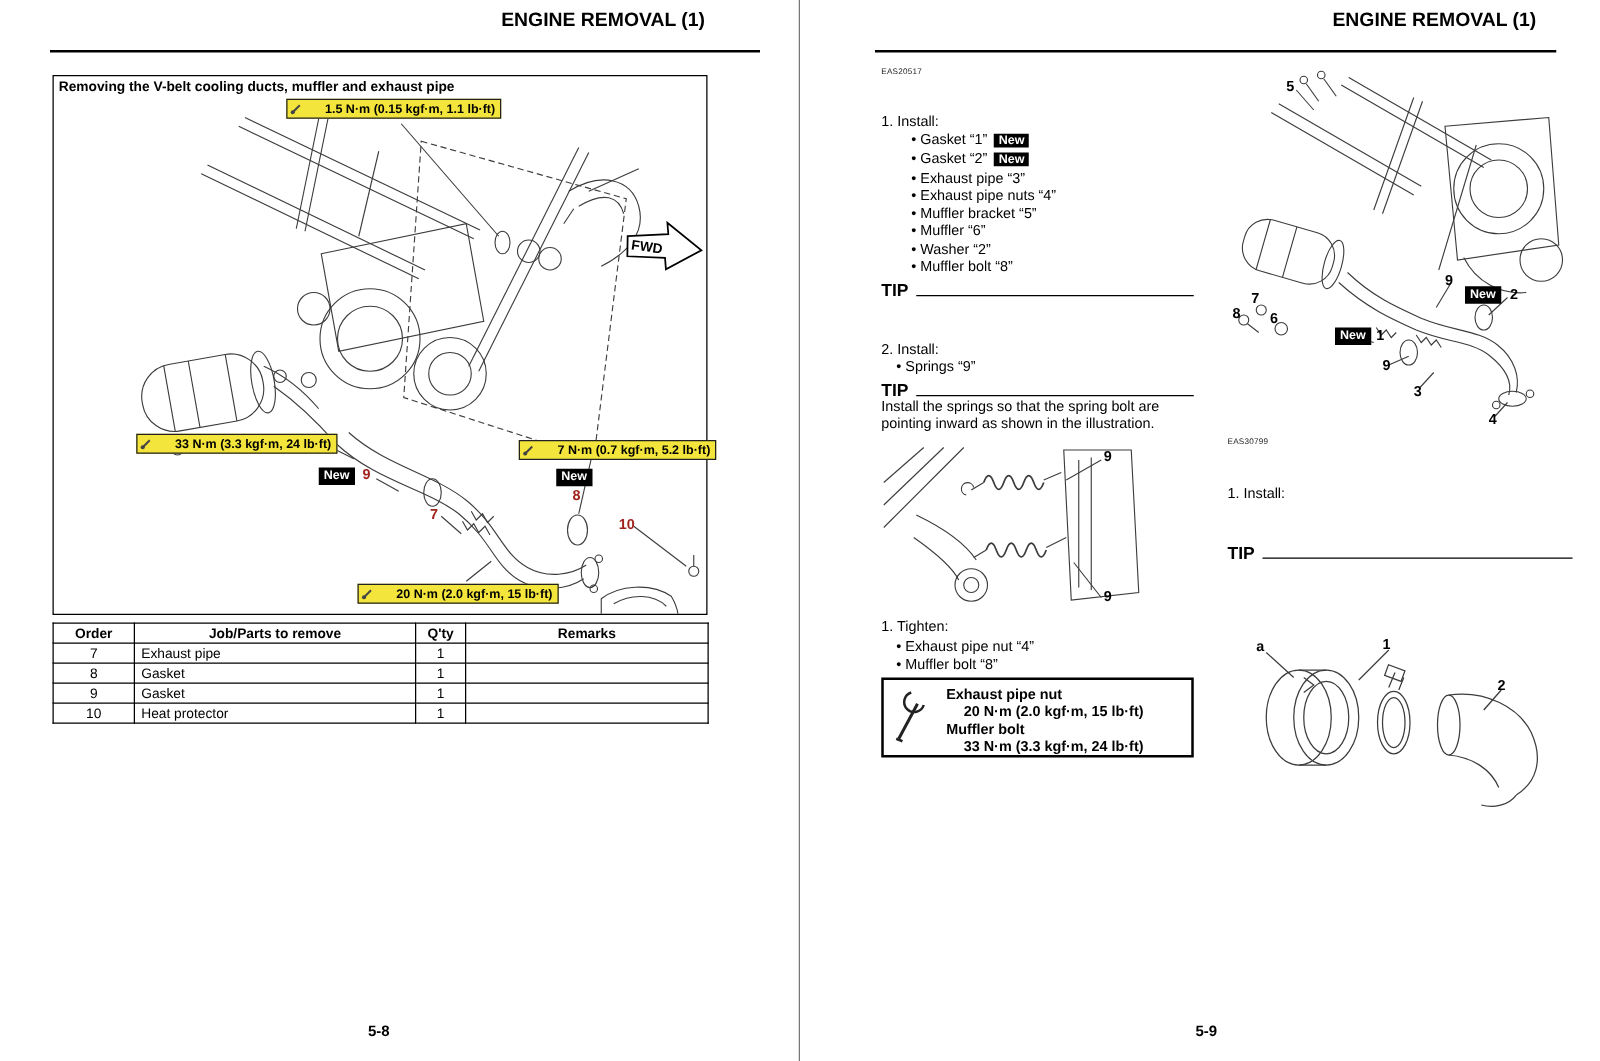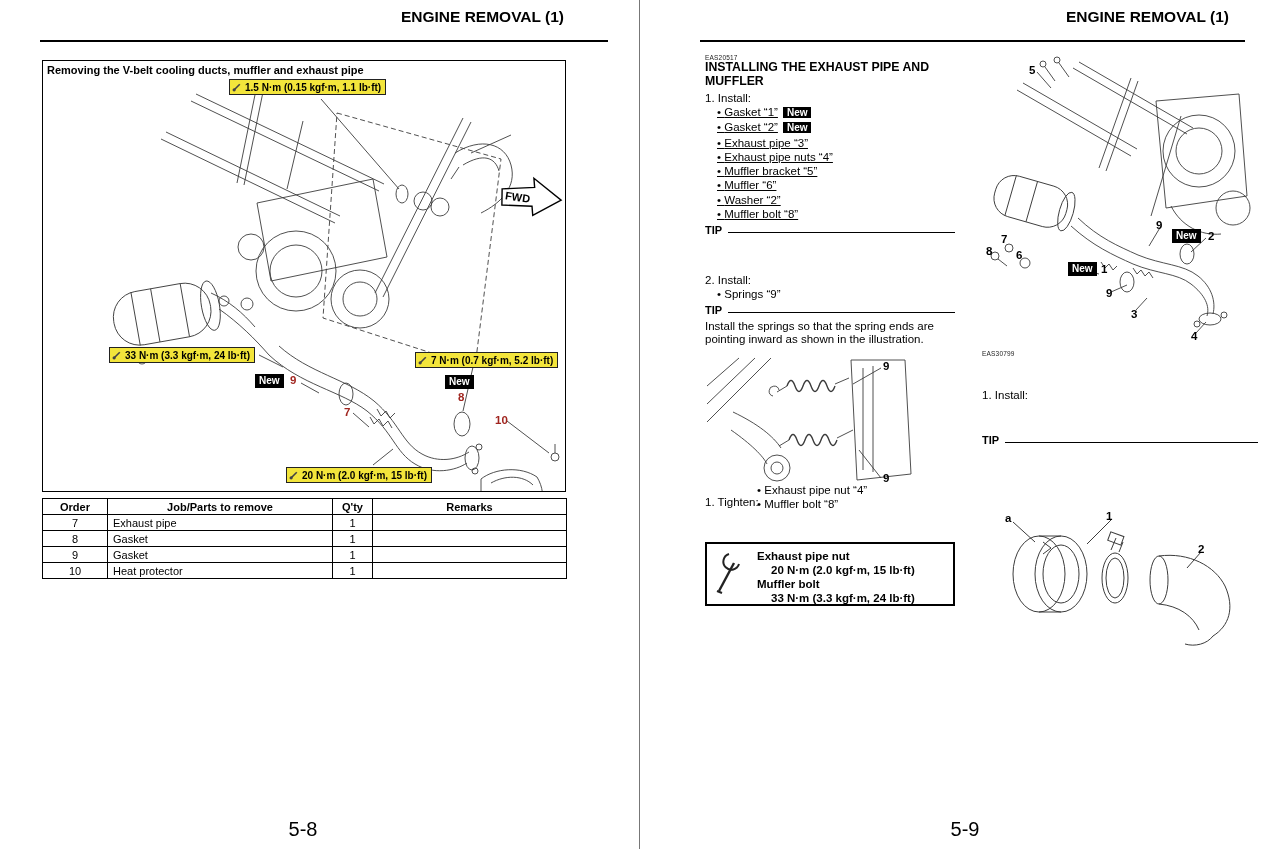--- a/index.html
+++ b/index.html
@@ -2,46 +2,46 @@
 <html><head>
 <meta charset="utf-8">
 <style>
   * { margin:0; padding:0; box-sizing:border-box; }
   html,body { background:#fff; }
   body { width:1280px; height:849px; font-family:"Liberation Sans", sans-serif; color:#000; position:relative; overflow:hidden; }
   .abs { position:absolute; }
   .divider { position:absolute; left:639px; top:0; width:1px; height:849px; background:#777; }
   .page-header { position:absolute; top:8px; font-size:15.5px; font-weight:bold; text-align:right; }
   .hdr-rule { position:absolute; top:40px; height:2px; background:#000; }
-  .footer-num { position:absolute; top:818px; width:70px; text-align:center; font-size:20px; font-weight:normal; }
+  .footer-num { position:absolute; top:818px; width:70px; text-align:center; font-size:12px; font-weight:bold; }
 
   
   .fig-box { position:absolute; left:42px; top:60px; width:524px; height:432px; border:1px solid #000; }
   .fig-title { position:absolute; top:3px; left:4px; font-size:11px; font-weight:bold; }
   .fig-svg { position:absolute; left:0; top:0; width:100%; height:100%; }
-  .torque-label { position:absolute; display:flex; align-items:center; gap:4px; background:#f3e53b; border:1px solid #222; height:16px; padding:0 4px 0 2px; font-size:10px; font-weight:bold; white-space:nowrap; }
+  .torque-label { position:absolute; display:flex; align-items:center; gap:19px; background:#f3e53b; border:1px solid #222; height:16px; padding:0 4px 0 2px; font-size:10px; font-weight:bold; white-space:nowrap; }
   .new-badge { position:absolute; background:#000; color:#fff; font-size:10px; font-weight:bold; line-height:14px; padding:0 4px; }
   .pnum { position:absolute; font-size:11.5px; font-weight:bold; }
   .red { color:#a0251f; }
 
   
   .doc-table { position:absolute; left:42px; top:498px; width:524px; border-collapse:collapse; table-layout:fixed; font-size:11px; }
   .doc-table th, .doc-table td { border:1px solid #000; height:16px; padding:0 5px; overflow:hidden; white-space:nowrap; }
   .doc-table th { font-weight:bold; text-align:center; }
   .td-c { text-align:center; }
   .td-l { text-align:left; }
 
   
   .code { position:absolute; font-size:6.5px; color:#222; letter-spacing:0.2px; }
   .sec-title { position:absolute; font-size:12.3px; font-weight:bold; line-height:13.5px; }
   .step-label { position:absolute; font-size:11.5px; }
   .blist { position:absolute; list-style:none; font-size:11.5px; line-height:14.3px; }
   .blist li::before { content:"\2022\00a0"; }
   .blist li .nb-inline { background:#000; color:#fff; font-size:10px; font-weight:bold; padding:0 4px; margin-left:5px; }
-  .tip-head { position:absolute; display:flex; align-items:flex-end; font-size:11px; font-weight:bold; }
+  .tip-head { position:absolute; display:flex; align-items:flex-end; font-size:14px; font-weight:bold; }
   .tip-rule { flex:1; border-bottom:1px solid #000; margin:0 0 3px 6px; }
   .body-text { position:absolute; font-size:11.5px; line-height:13.2px; }
   .diagram { position:absolute; }
   .diagram svg { position:absolute; left:0; top:0; width:100%; height:100%; }
   .dnum { position:absolute; font-size:11.5px; font-weight:bold; }
 
   
   .torque-box { position:absolute; border:2px solid #000; display:flex; align-items:flex-start; padding:5px 6px; }
   .tool-cell { width:44px; flex:none; }
   .spec-name { font-size:11.5px; font-weight:bold; line-height:14px; }
@@ -205,24 +205,23 @@
 
   <div class="footer-num" style="left:268px;">5-8</div>
 </div>
 
 <div class="abs" style="left:641px;top:0;width:639px;height:849px;">
 
   <div class="page-header" style="left:59px;width:545px;padding-right:16px;">ENGINE REMOVAL (1)</div>
   <div class="hdr-rule" style="left:59px;width:545px;"></div>
 
   <div class="code" style="left:64px;top:54px;">EAS20517</div>
-  <div class="sec-title" style="left:64px;top:61px;width:252px;">INSTALLING THE EXHAUST PIPE AND MUFFLER</div>
   <div class="step-label" style="left:64px;top:92px;">1. Install:</div>
 
-  <ul class="blist" style="left:76px;top:105px;width:240px;text-decoration:underline;">
+  <ul class="blist" style="left:88px;top:105px;width:240px;">
     <li><span>Gasket “1”</span><span class="nb-inline">New</span></li>
     <li><span>Gasket “2”</span><span class="nb-inline">New</span></li>
     <li><span>Exhaust pipe “3”</span></li>
     <li><span>Exhaust pipe nuts “4”</span></li>
     <li><span>Muffler bracket “5”</span></li>
     <li><span>Muffler “6”</span></li>
     <li><span>Washer “2”</span></li>
     <li><span>Muffler bolt “8”</span></li>
   </ul>
 
@@ -233,21 +232,21 @@
 
   <div class="step-label" style="left:64px;top:274px;">2. Install:</div>
   <ul class="blist" style="left:76px;top:287px;width:240px;">
     <li><span>Springs “9”</span></li>
   </ul>
 
   <div class="tip-head" style="left:64px;top:304px;width:250px;">
     <span>TIP</span>
     <span class="tip-rule"></span>
   </div>
-  <div class="body-text" style="left:64px;top:320px;width:252px;">Install the springs so that the spring ends are pointing inward as shown in the illustration.</div>
+  <div class="body-text" style="left:64px;top:320px;width:252px;">Install the springs so that the spring bolt are pointing inward as shown in the illustration.</div>
 
   <div class="diagram" style="left:62px;top:352px;width:252px;height:140px;">
     <svg viewBox="0 0 252 140">
       <g stroke="#3c3c3c" fill="none" stroke-width="0.9">
         <path d="M4,34 L36,6"></path>
           <path d="M4,52 L52,6"></path>
           <path d="M4,70 L68,6"></path>
         <path d="M148,8 L202,8 L208,122 L154,128 Z"></path>
         <path d="M160,16 L160,118"></path>
           <path d="M170,14 L170,120"></path>
@@ -262,21 +261,21 @@
         <path d="M76,94 L86,88 M134,86 L150,78"></path>
         <path d="M178,16 L150,32"></path>
         <path d="M178,126 L156,98"></path>
       </g>
     </svg>
     <span class="dnum" style="left:180px;top:8px;">9</span>
     <span class="dnum" style="left:180px;top:120px;">9</span>
   </div>
 
   <div class="step-label" style="left:64px;top:496px;">1. Tighten:</div>
-  <ul class="blist" style="left:76px;top:483px;width:240px;margin-left:40px;">
+  <ul class="blist" style="left:76px;top:511px;width:240px;">
     <li><span>Exhaust pipe nut “4”</span></li>
     <li><span>Muffler bolt “8”</span></li>
   </ul>
 
   <div class="torque-box" style="left:64px;top:542px;width:250px;height:64px;">
     <div class="tool-cell">
       <svg width="30" height="46" viewBox="0 0 30 46">
           <g stroke="#222" fill="none">
             <path d="M6,42 L21,14" stroke-width="2.4"></path>
             <path d="M16,5 a8,8 0 1 0 10,10" stroke-width="2"></path>

